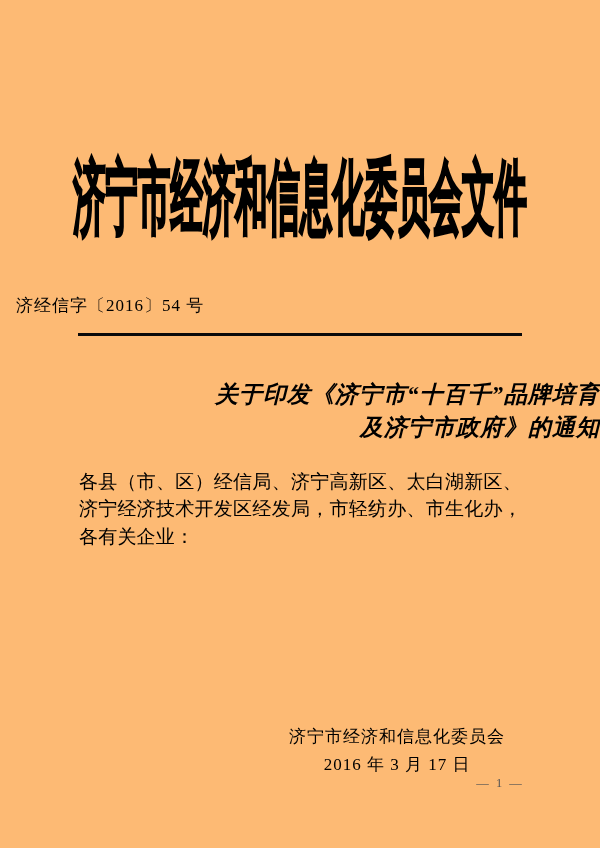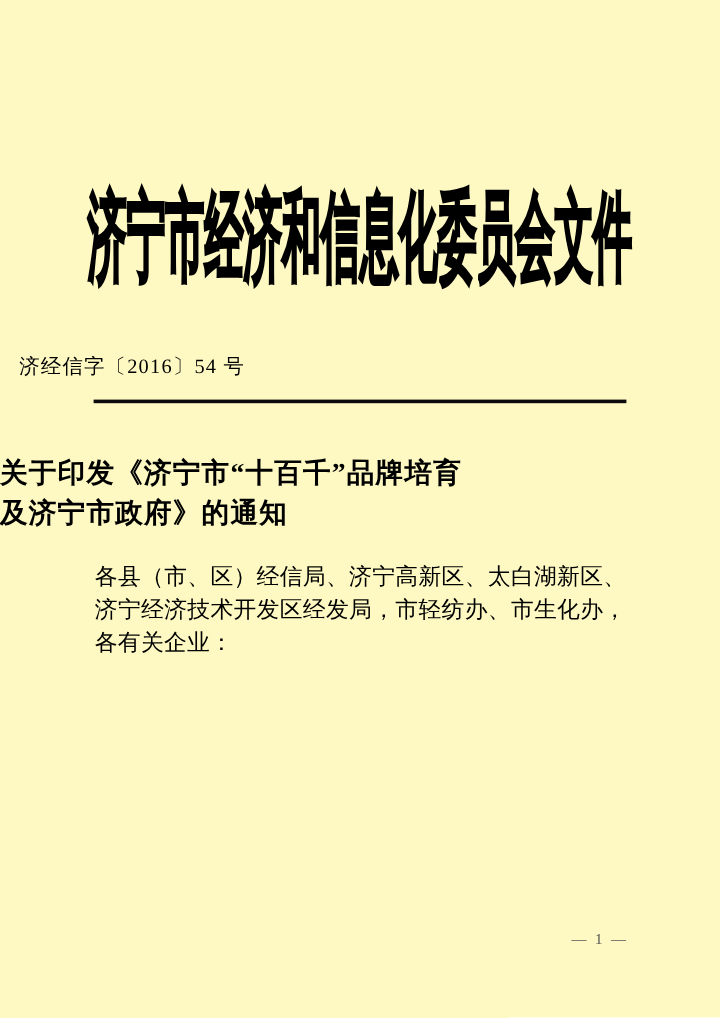--- a/index.html
+++ b/index.html
@@ -4,21 +4,21 @@
 <style>
   html, body {
     margin: 0;
     padding: 0;
     background: #ffffff;
   }
   .page {
     position: relative;
     width: 600px;
     height: 848px;
-    background: #fef9c3;
+    background: #fdba74;
     color: #000000;
     font-family: "Liberation Serif", "DejaVu Serif", serif;
     overflow: hidden;
   }
   
   .banner {
     position: absolute;
     top: 156px;
     left: 0;
     right: 0;
@@ -55,25 +55,26 @@
     width: 444px;
     height: 3px;
     background: #0a0a0a;
   }
   
   .notice-title {
     position: absolute;
     top: 378px;
     left: 0;
     width: 100%;
-    text-align: left;
+    text-align: right;
     font-weight: bold;
     font-size: 23px;
     line-height: 33px;
     letter-spacing: 1px;
+    font-style: italic;
   }
   
   .body-block {
     position: absolute;
     top: 468px;
     left: 79px;
     width: 443px;
     font-size: 19px;
     line-height: 27.4px;
     text-align: justify;
@@ -123,16 +124,20 @@
 
   <div class="notice-title">
     <div>关于印发《济宁市“十百千”品牌培育</div>
     <div>及济宁市政府》的通知</div>
   </div>
 
   <div class="body-block">
     <p>各县（市、区）经信局、济宁高新区、太白湖新区、济宁经济技术开发区经发局，市轻纺办、市生化办，各有关企业：</p>
   </div>
 
+  <div class="sign-block">
+    <div>济宁市经济和信息化委员会</div>
+    <div>2016 年 3 月 17 日</div>
+  </div>
 
   <div class="page-number">— 1 —</div>
 
 </div>
 
 </body></html>

